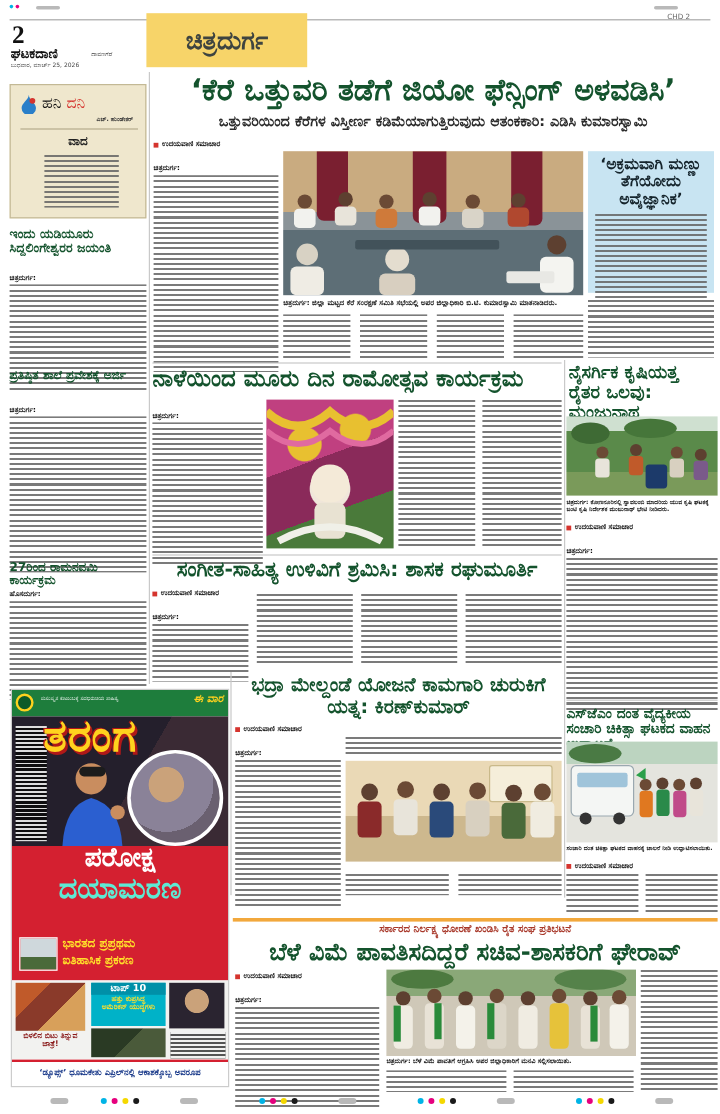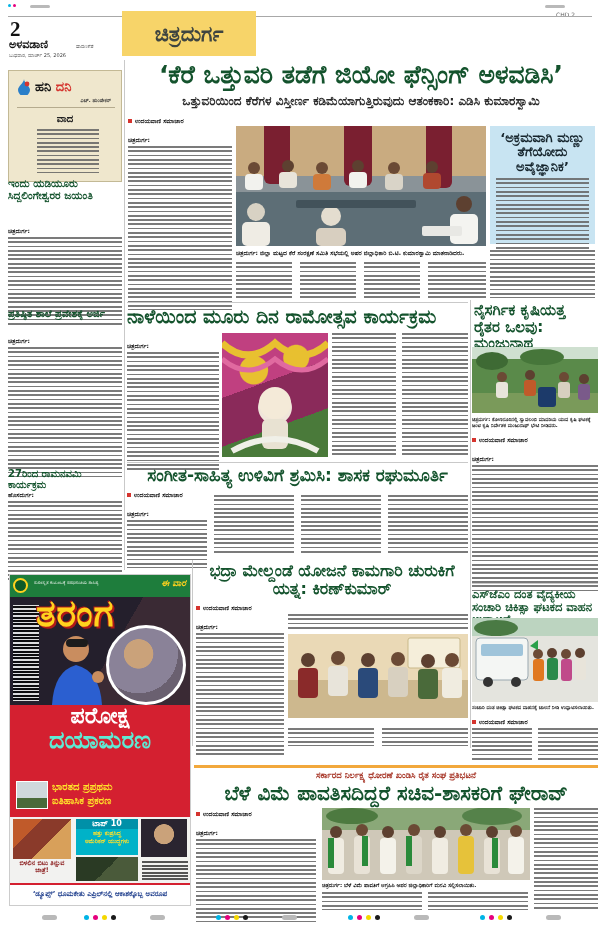--- a/index.html
+++ b/index.html
@@ -29,46 +29,46 @@
 
   <span class="abs dot" style="left:8px;top:4px;background:#00b4e6;width:3px;height:3px;"></span>
   <span class="abs dot" style="left:13px;top:4px;background:#e6007e;width:3px;height:3px;"></span>
   <div class="abs oval" style="left:30px;top:5px;width:20px;height:3px;"></div>
   <div class="abs oval" style="left:545px;top:5px;width:20px;height:3px;"></div>
   <div class="abs" style="left:556px;top:11px;font-size:6px;color:#666;">CHD 2</div>
 
   <div class="abs rule" style="left:8px;top:16px;width:584px;height:1px;"></div>
 
   <div class="abs" style="left:10px;top:17px;font-family:'Liberation Serif',serif;font-size:21px;font-weight:bold;color:#111;">2</div>
-  <div class="abs" style="left:9px;top:38px;font-size:11px;font-weight:bold;color:#111;">ಅಳವಡಾಣಿ</div>
+  <div class="abs" style="left:9px;top:38px;font-size:11px;font-weight:bold;color:#111;">ಘಟಕದಾಣಿ</div>
   <div class="abs" style="left:76px;top:43px;font-size:5px;color:#333;">ದಾವಣಗೆರೆ</div>
   <div class="abs" style="left:9px;top:52px;font-size:5px;color:#444;">ಬುಧವಾರ, ಮಾರ್ಚ್ 25, 2026</div>
 
   <div class="abs" style="left:122px;top:11px;width:134px;height:45px;background:#f7d469;display:flex;align-items:center;justify-content:center;">
     <span style="font-size:21px;font-weight:bold;color:#3e4440;">ಚಿತ್ರದುರ್ಗ</span>
   </div>
 
   <div class="abs" style="left:8px;top:70px;width:114px;height:112px;background:#efe7cd;border:1px solid #c3b995;box-sizing:border-box;">
     <span class="abs" style="left:8px;top:8px;">
       <svg width="14" height="16" viewBox="0 0 14 16">
           <path d="M7 0 C7 4 1 7 1 11 a6 6 0 0 0 12 0 C13 7 7 4 7 0Z" fill="#2a7fc9"></path>
           <circle cx="10" cy="5" r="2.4" fill="#d5342e"></circle>
         </svg>
     </span>
-    <div class="abs" style="left:26px;top:8px;font-size:13px;font-weight:bold;">
+    <div class="abs" style="left:26px;top:8px;font-size:13px;font-weight:normal;">
       <span style="color:#111;">ಹನಿ</span>
       <span style="color:#d5342e;">ದನಿ</span>
     </div>
     <div class="abs" style="left:0;top:26px;width:100%;text-align:right;padding-right:10px;box-sizing:border-box;font-size:5px;font-weight:bold;color:#333;">ಎಚ್. ಹುಂಡೇಕರ್</div>
     <div class="abs" style="left:8px;top:36px;width:98px;height:1px;background:#b5ab8e;"></div>
     <div class="abs ctr" style="left:0;top:42px;width:100%;font-size:10px;font-weight:bold;color:#222;">ವಾದ</div>
     <div class="abs g" style="left:28px;top:58px;width:62px;height:44px;"></div>
   </div>
 
-  <div class="abs hl" style="left:8px;top:178px;width:114px;font-size:10.5px;">ಇಂದು ಯಡಿಯೂರು ಸಿದ್ದಲಿಂಗೇಶ್ವರರ ಜಯಂತಿ</div>
+  <div class="abs hl" style="left:8px;top:190px;width:114px;font-size:10.5px;">ಇಂದು ಯಡಿಯೂರು ಸಿದ್ದಲಿಂಗೇಶ್ವರರ ಜಯಂತಿ</div>
   <div class="abs" style="left:8px;top:218px;width:114px;">
     <span class="lead">ಚಿತ್ರದುರ್ಗ:</span>
     <div class="g" style="width:114px;height:88px;"></div>
   </div>
 
   <div class="abs hl" style="left:8px;top:308px;width:114px;font-size:10px;">ಪ್ರತಿಷ್ಠಿತ ಶಾಲೆ ಪ್ರವೇಶಕ್ಕೆ ಅರ್ಜಿ</div>
   <div class="abs" style="left:8px;top:328px;width:114px;">
     <span class="lead">ಚಿತ್ರದುರ್ಗ:</span>
     <div class="g" style="width:114px;height:130px;"></div>
   </div>

